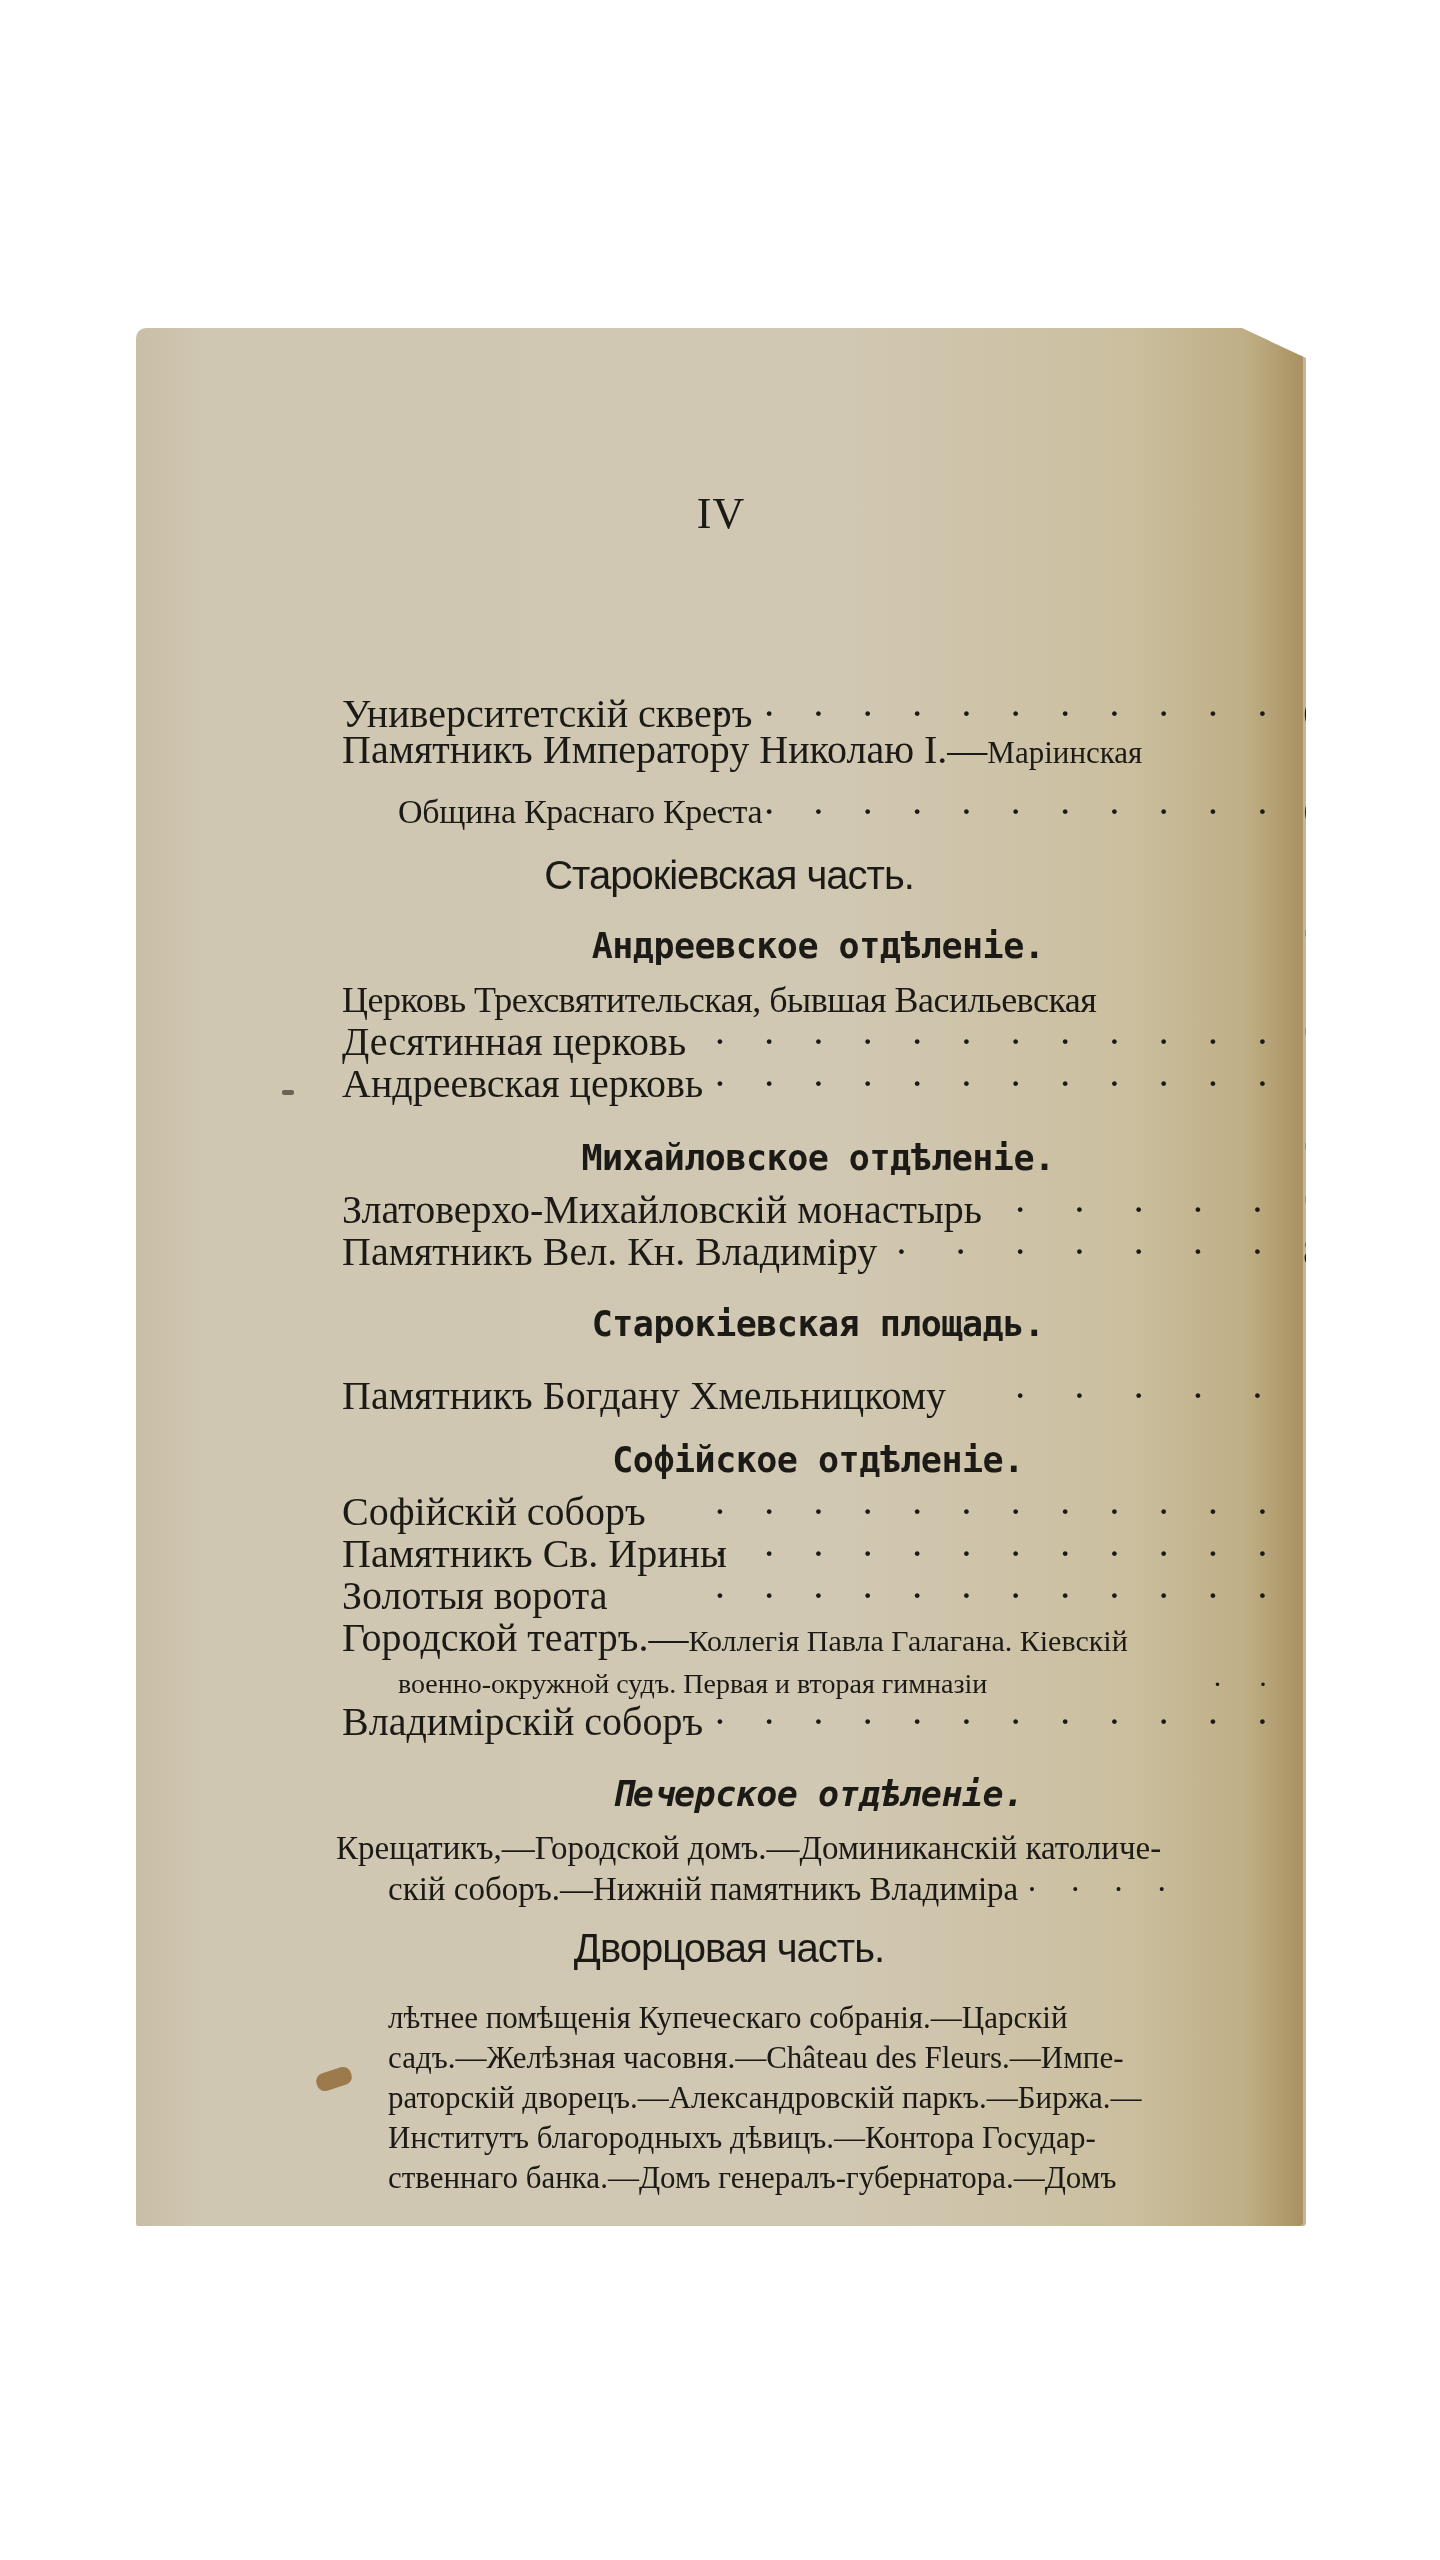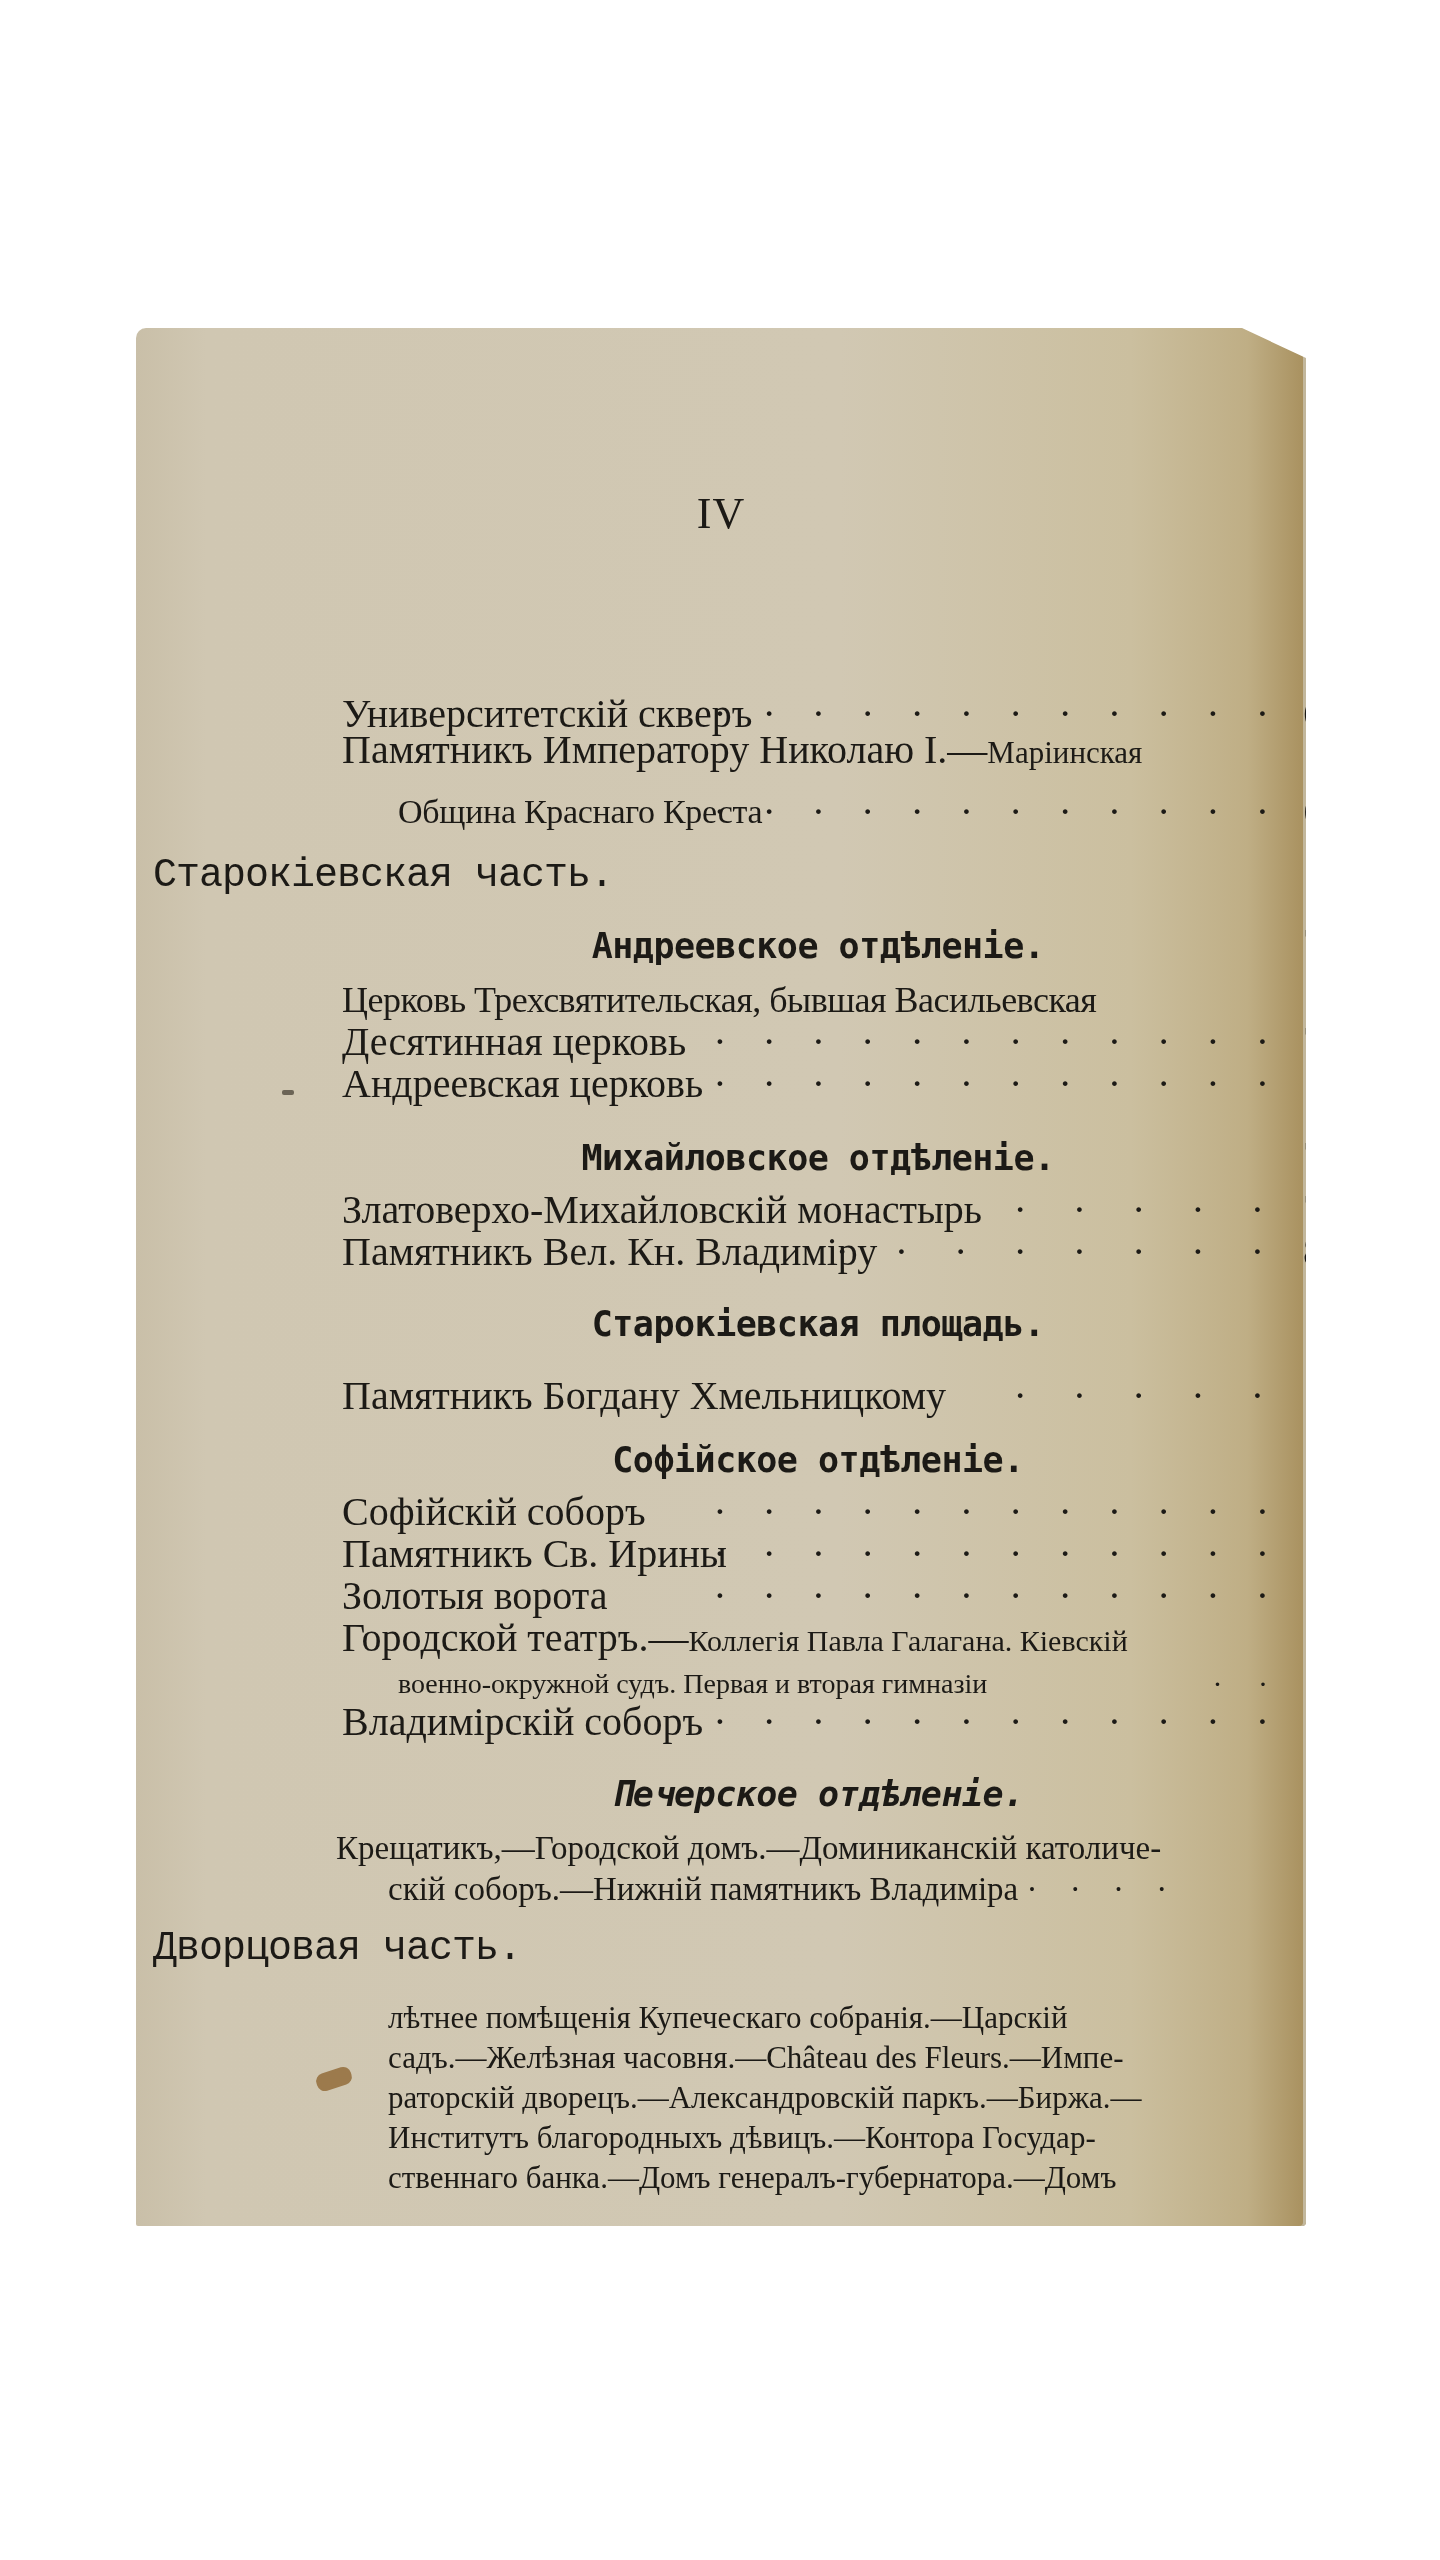--- a/index.html
+++ b/index.html
@@ -42,22 +42,22 @@
   .line.indent { left: 262px; }
   .line.cond { font-size: 34px; letter-spacing: -0.3px; }
   .leader {
     position: absolute; right: 24px;
     font-size: 40px; letter-spacing: 13px;
   }
   .pg {
     position: absolute; right: -18px; font-size: 42px;
   }
   .heading {
-    position: absolute; left: 17px; width: 1170px; 
-    font-family: Liberation Mono, monospace;
+    position: absolute; left: 8px; width: 1170px; text-align: center;
+    font-family: Liberation Sans, sans-serif;
     font-size: 40px;
     letter-spacing: -1px;
   }
   .subheading {
     position: absolute; left: 0; width: 1364px; text-align: center;
     font-family: "DejaVu Sans Mono", "Liberation Mono", monospace;
     font-weight: bold; font-size: 35px; letter-spacing: -0.5px;
   }
   .para {
     position: absolute; left: 200px; width: 940px;

